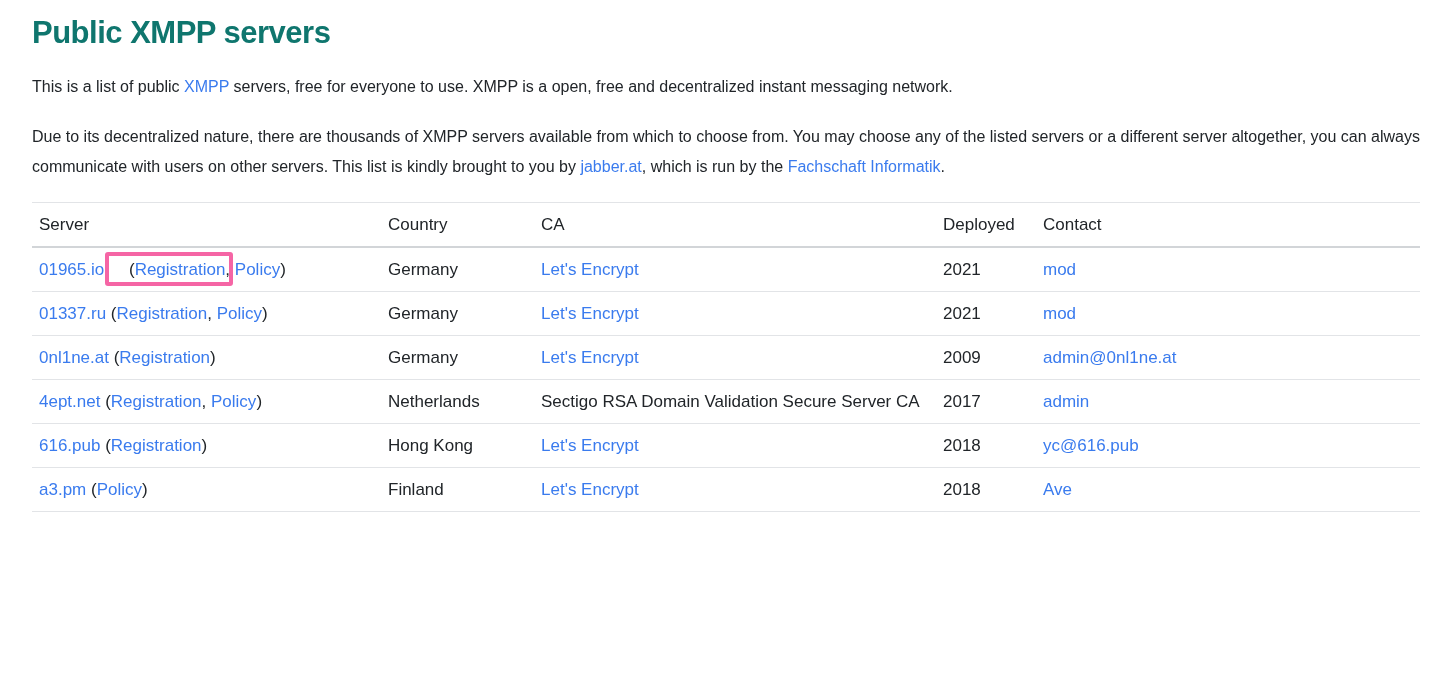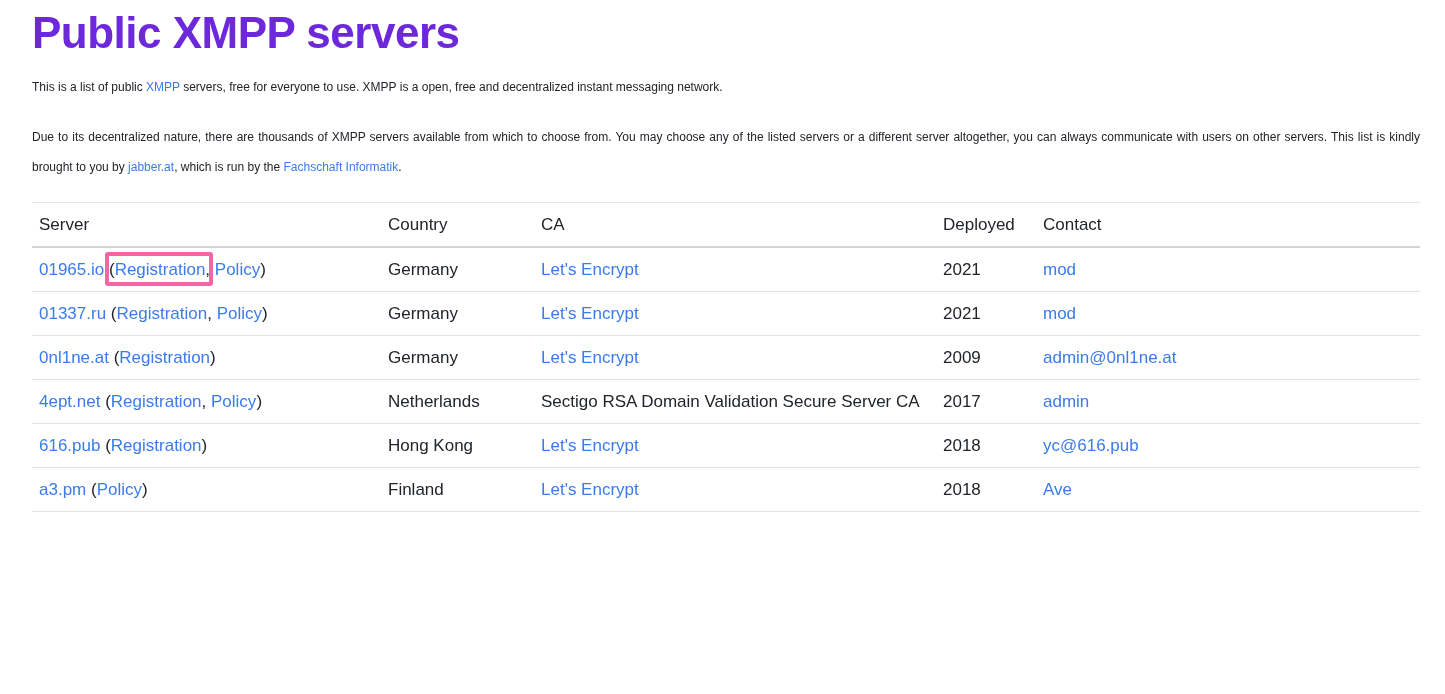--- a/index.html
+++ b/index.html
@@ -11,24 +11,24 @@
   }
   *{box-sizing:border-box;}
   html,body{margin:0;padding:0;}
   body{
     width:1445px;height:694px;overflow:hidden;
     background:#ffffff;color:var(--text);
     font-family:"Liberation Sans","DejaVu Sans",sans-serif;
   }
   .page{padding:2px 25px 0 32px;}
   h1{
-    font-size:44px;line-height:50px;font-weight:700;
-    margin:6px 0 14px 0;color:#6d28d9;letter-spacing:-0.5px;
+    font-size:31px;line-height:50px;font-weight:700;
+    margin:6px 0 14px 0;color:#0f766e;letter-spacing:-0.5px;
   }
-  p{font-size:12px;line-height:30px;margin:0 0 20px 0;}
+  p{font-size:16px;line-height:30px;margin:0 0 20px 0;}
   .justify{text-align:justify;}
   a{color:var(--link);text-decoration:none;cursor:pointer;}
   table{
     border-collapse:collapse;table-layout:fixed;
     width:1388px;font-size:17px;
   }
   col.c-server{width:349px;}
   col.c-country{width:153px;}
   col.c-ca{width:402px;}
   col.c-deployed{width:100px;}
@@ -36,21 +36,21 @@
   th{
     text-align:left;font-weight:400;padding:8px 7px;line-height:27px;
     border-top:1px solid var(--border-row);
     border-bottom:2px solid var(--border-head);
   }
   td{
     padding:8px 7px;vertical-align:top;line-height:27px;
     border-bottom:1px solid var(--border-row);
   }
   .ca-cell{text-align:justify;}
-  .hl-wrap{position:relative;}
+  .hl-wrap{position:relative;padding-left:20px;}
   .hl-box{
     position:absolute;left:-4px;right:-3px;top:-8px;bottom:-7px;
     border:4px solid var(--highlight);border-radius:3px;pointer-events:none;
   }
 </style>
 </head>
 <body>
 
 <div class="page">
 

